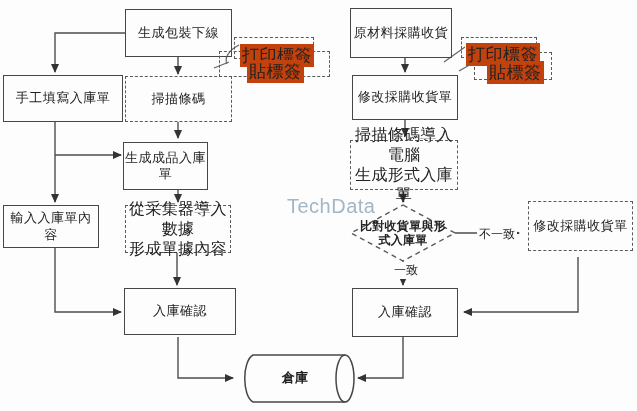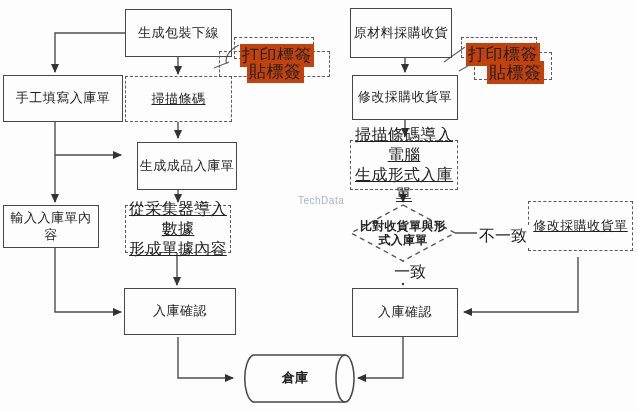--- a/index.html
+++ b/index.html
@@ -2,28 +2,28 @@
 <html><head>
 <meta charset="utf-8">
 <style>
   html,body{margin:0;padding:0;}
   body{background:#ffffff;font-family:"Liberation Sans","DejaVu Sans",sans-serif;}
   .stage{position:relative;width:637px;height:411px;background:#fdfdfd;overflow:hidden;}
   .wires{position:absolute;left:0;top:0;width:637px;height:411px;}
   .box{position:absolute;box-sizing:border-box;display:flex;align-items:center;justify-content:center;
        text-align:center;font-size:13px;color:#222;line-height:1.25;letter-spacing:0.5px;}
   .solid{border:1.5px solid #474747;}
-  .dashed{border:1.5px dashed #5a5a5a;text-decoration:underline;}
+  .dashed{border:1.5px dashed #5a5a5a;}
   .ml{font-size:16px;white-space:pre-line;letter-spacing:0.3px;}
   .ann-rect{position:absolute;box-sizing:border-box;border:1.4px dashed #5a5a5a;background:transparent;}
   .ann-text{position:absolute;font-size:17px;color:#222;background:#c2410c;padding:0 2px;letter-spacing:0.5px;z-index:5;}
-  .edge-label{position:absolute;font-size:16px;color:#222;background:#fdfdfd;padding:0 2px;z-index:5;}
+  .edge-label{position:absolute;font-size:12px;color:#222;background:#fdfdfd;padding:0 2px;z-index:5;}
   .shape-text{position:absolute;display:flex;align-items:center;justify-content:center;text-align:center;
        font-size:12px;color:#222;line-height:1.2;white-space:pre-line;letter-spacing:0.3px;font-weight:bold;}
-  .watermark{position:absolute;left:298px;top:195px;font-size:10px;color:#a3b6c6;letter-spacing:0.5px;z-index:2;text-align:center;}
+  .watermark{position:absolute;left:287px;top:195px;font-size:20px;color:#a3b6c6;letter-spacing:0.5px;z-index:2;text-align:center;}
 </style>
 </head>
 <body>
 
 <div class="stage">
 
   <svg class="wires" viewBox="0 0 637 411">
     <defs>
       <marker id="ah" markerUnits="userSpaceOnUse" markerWidth="9" markerHeight="8" refX="8" refY="4" orient="auto">
         <path d="M0 0 L9 4 L0 8 Z" fill="#333"></path>
@@ -56,21 +56,21 @@
       <path d="M239 45 C229 50 224 58 227 64"></path>
       <path d="M214 68 L229 62"></path>
       <path d="M444 62 L465 47"></path>
       <path d="M459 71 L473 63"></path>
     </g>
   </svg>
 
   <div class="box solid" style="left:125px;top:9px;width:107px;height:48px">生成包裝下線</div>
   <div class="box solid" style="left:3px;top:75px;width:120px;height:47px">手工填寫入庫單</div>
   <div class="box dashed" style="left:125px;top:76px;width:107px;height:46px">掃描條碼</div>
-  <div class="box solid" style="left:137px;top:142px;width:100px;height:48px">生成成品入庫單</div>
+  <div class="box solid" style="left:123px;top:142px;width:85px;height:48px">生成成品入庫單</div>
   <div class="box solid" style="left:3px;top:205px;width:96px;height:43px">輸入入庫單內容</div>
   <div class="box dashed ml" style="left:125px;top:205px;width:106px;height:48px">從采集器導入數據
 形成單據內容</div>
   <div class="box solid" style="left:124px;top:288px;width:112px;height:47px">入庫確認</div>
 
   <div class="box solid" style="left:350px;top:8px;width:102px;height:50px">原材料採購收貨</div>
   <div class="box solid" style="left:352px;top:75px;width:106px;height:45px">修改採購收貨單</div>
   <div class="box dashed ml" style="left:350px;top:140px;width:108px;height:50px">掃描條碼導入電腦
 生成形式入庫單</div>
   <div class="box dashed" style="left:528px;top:201px;width:105px;height:50px">修改採購收貨單</div>

